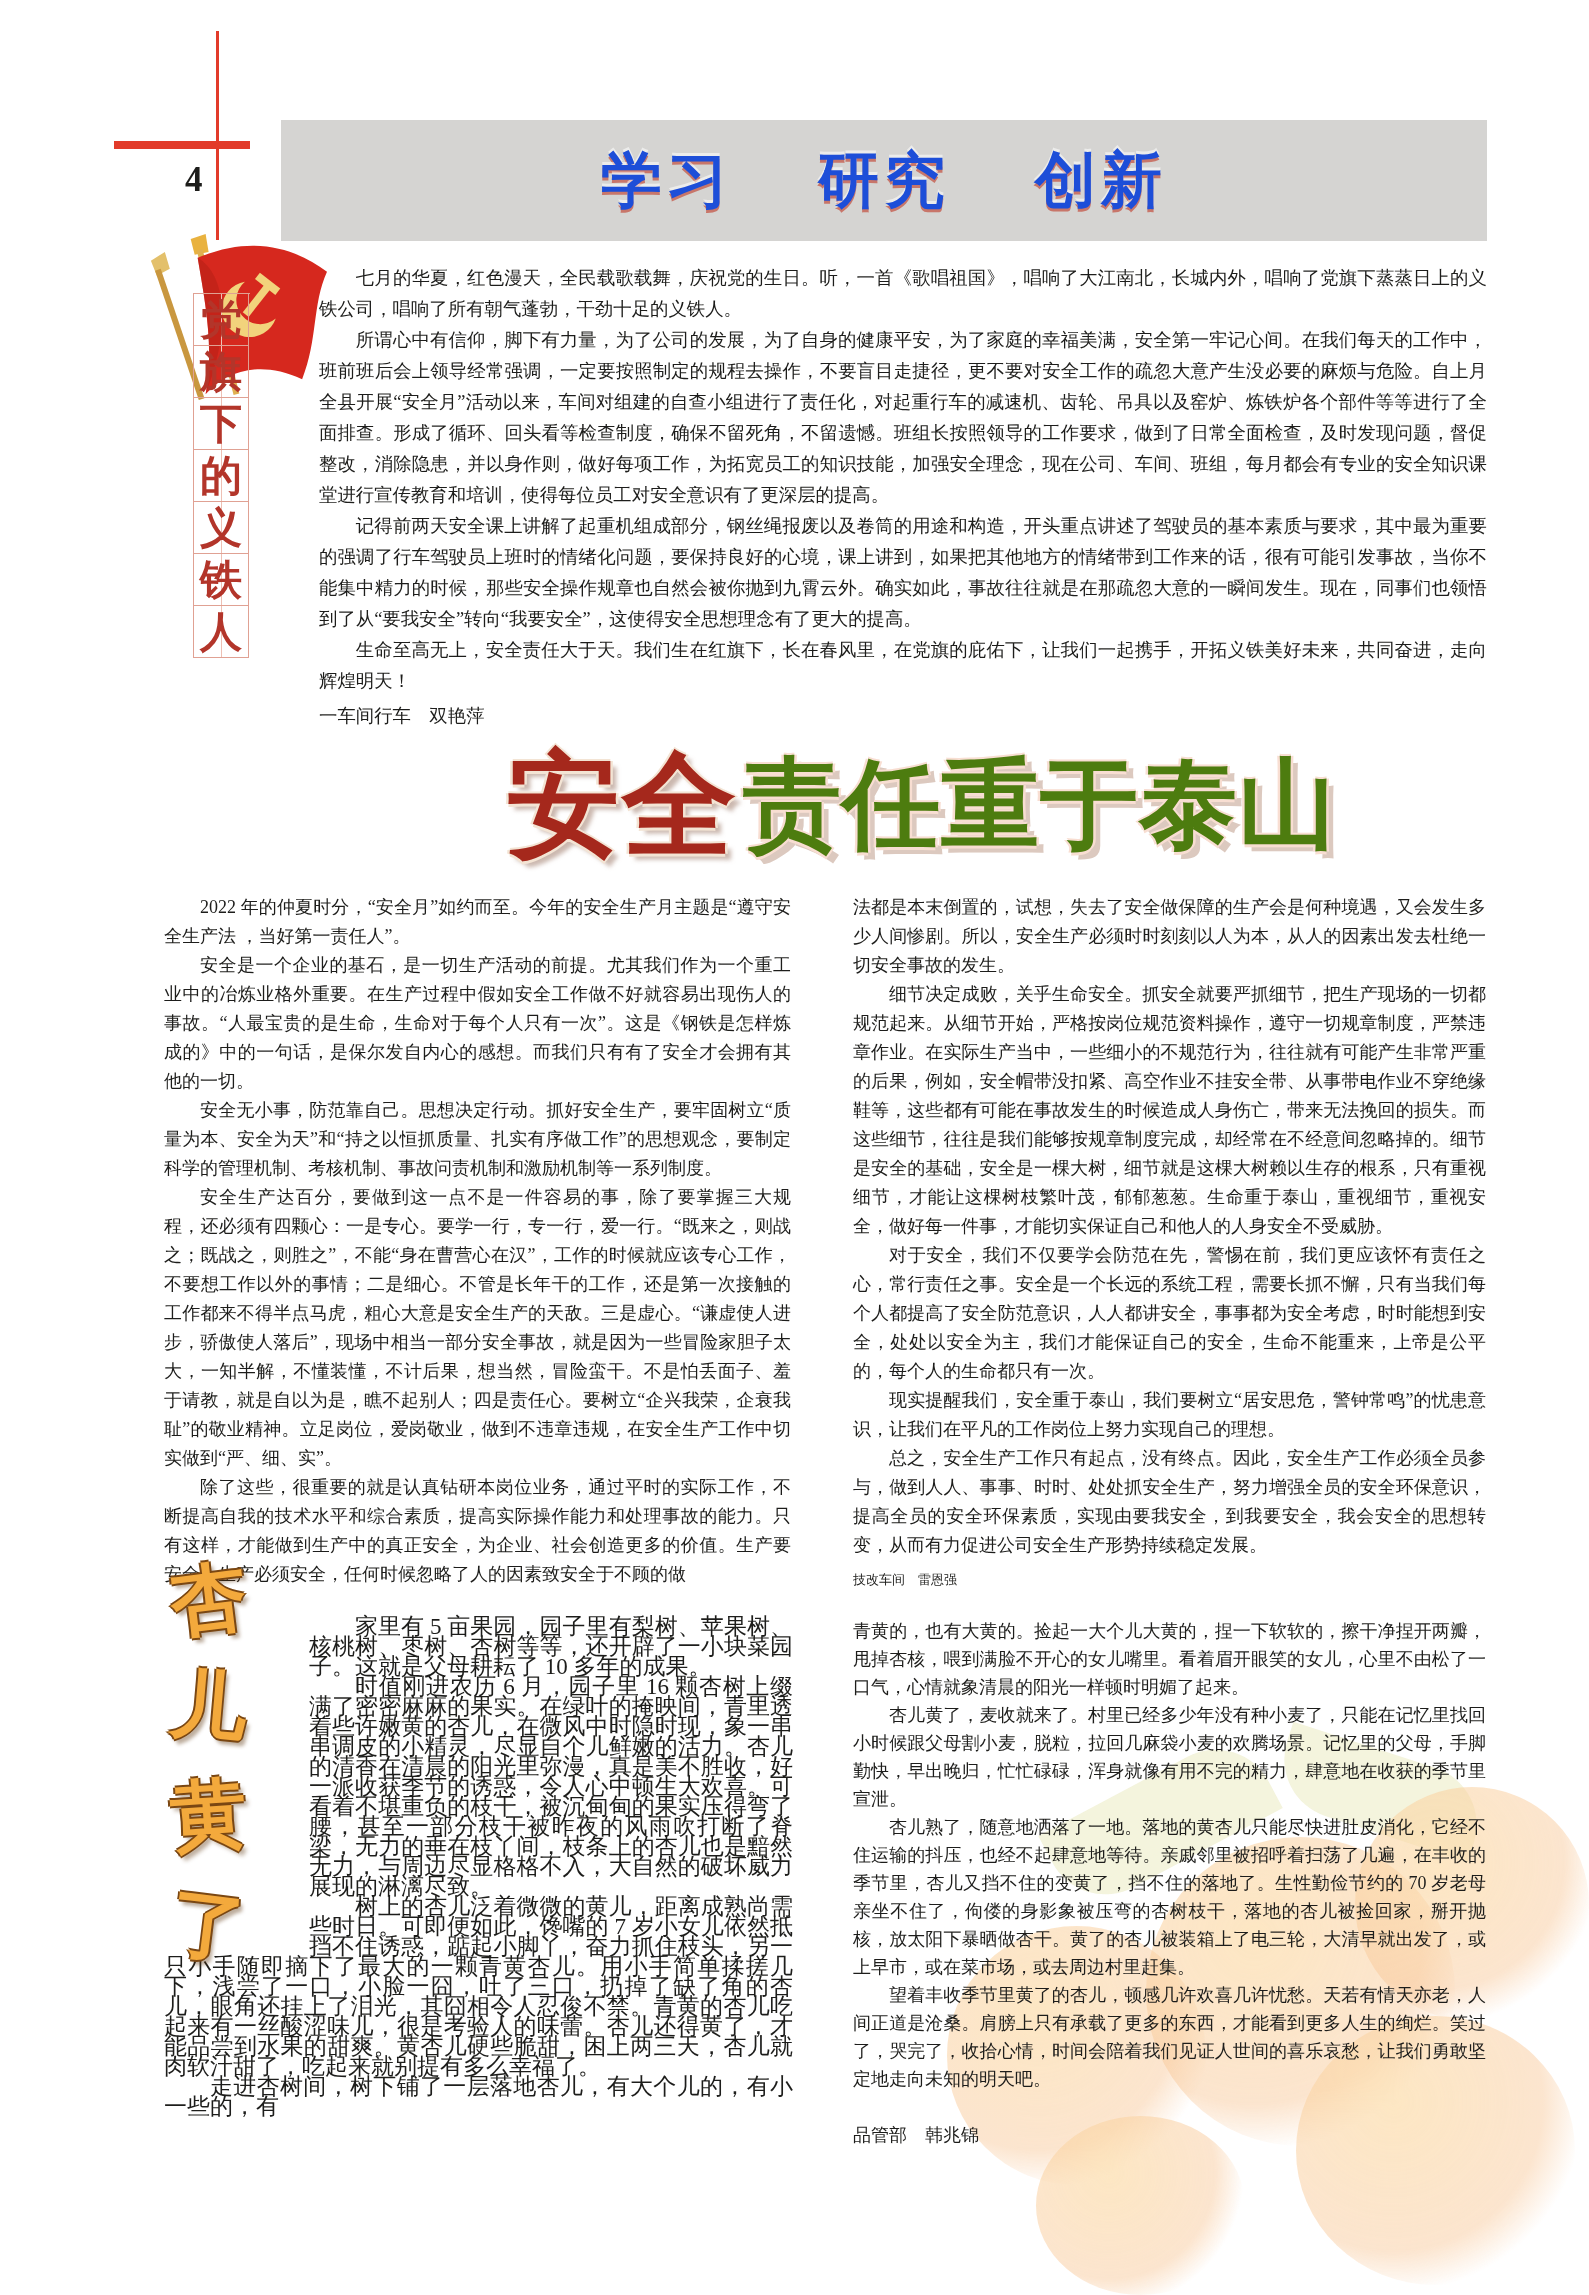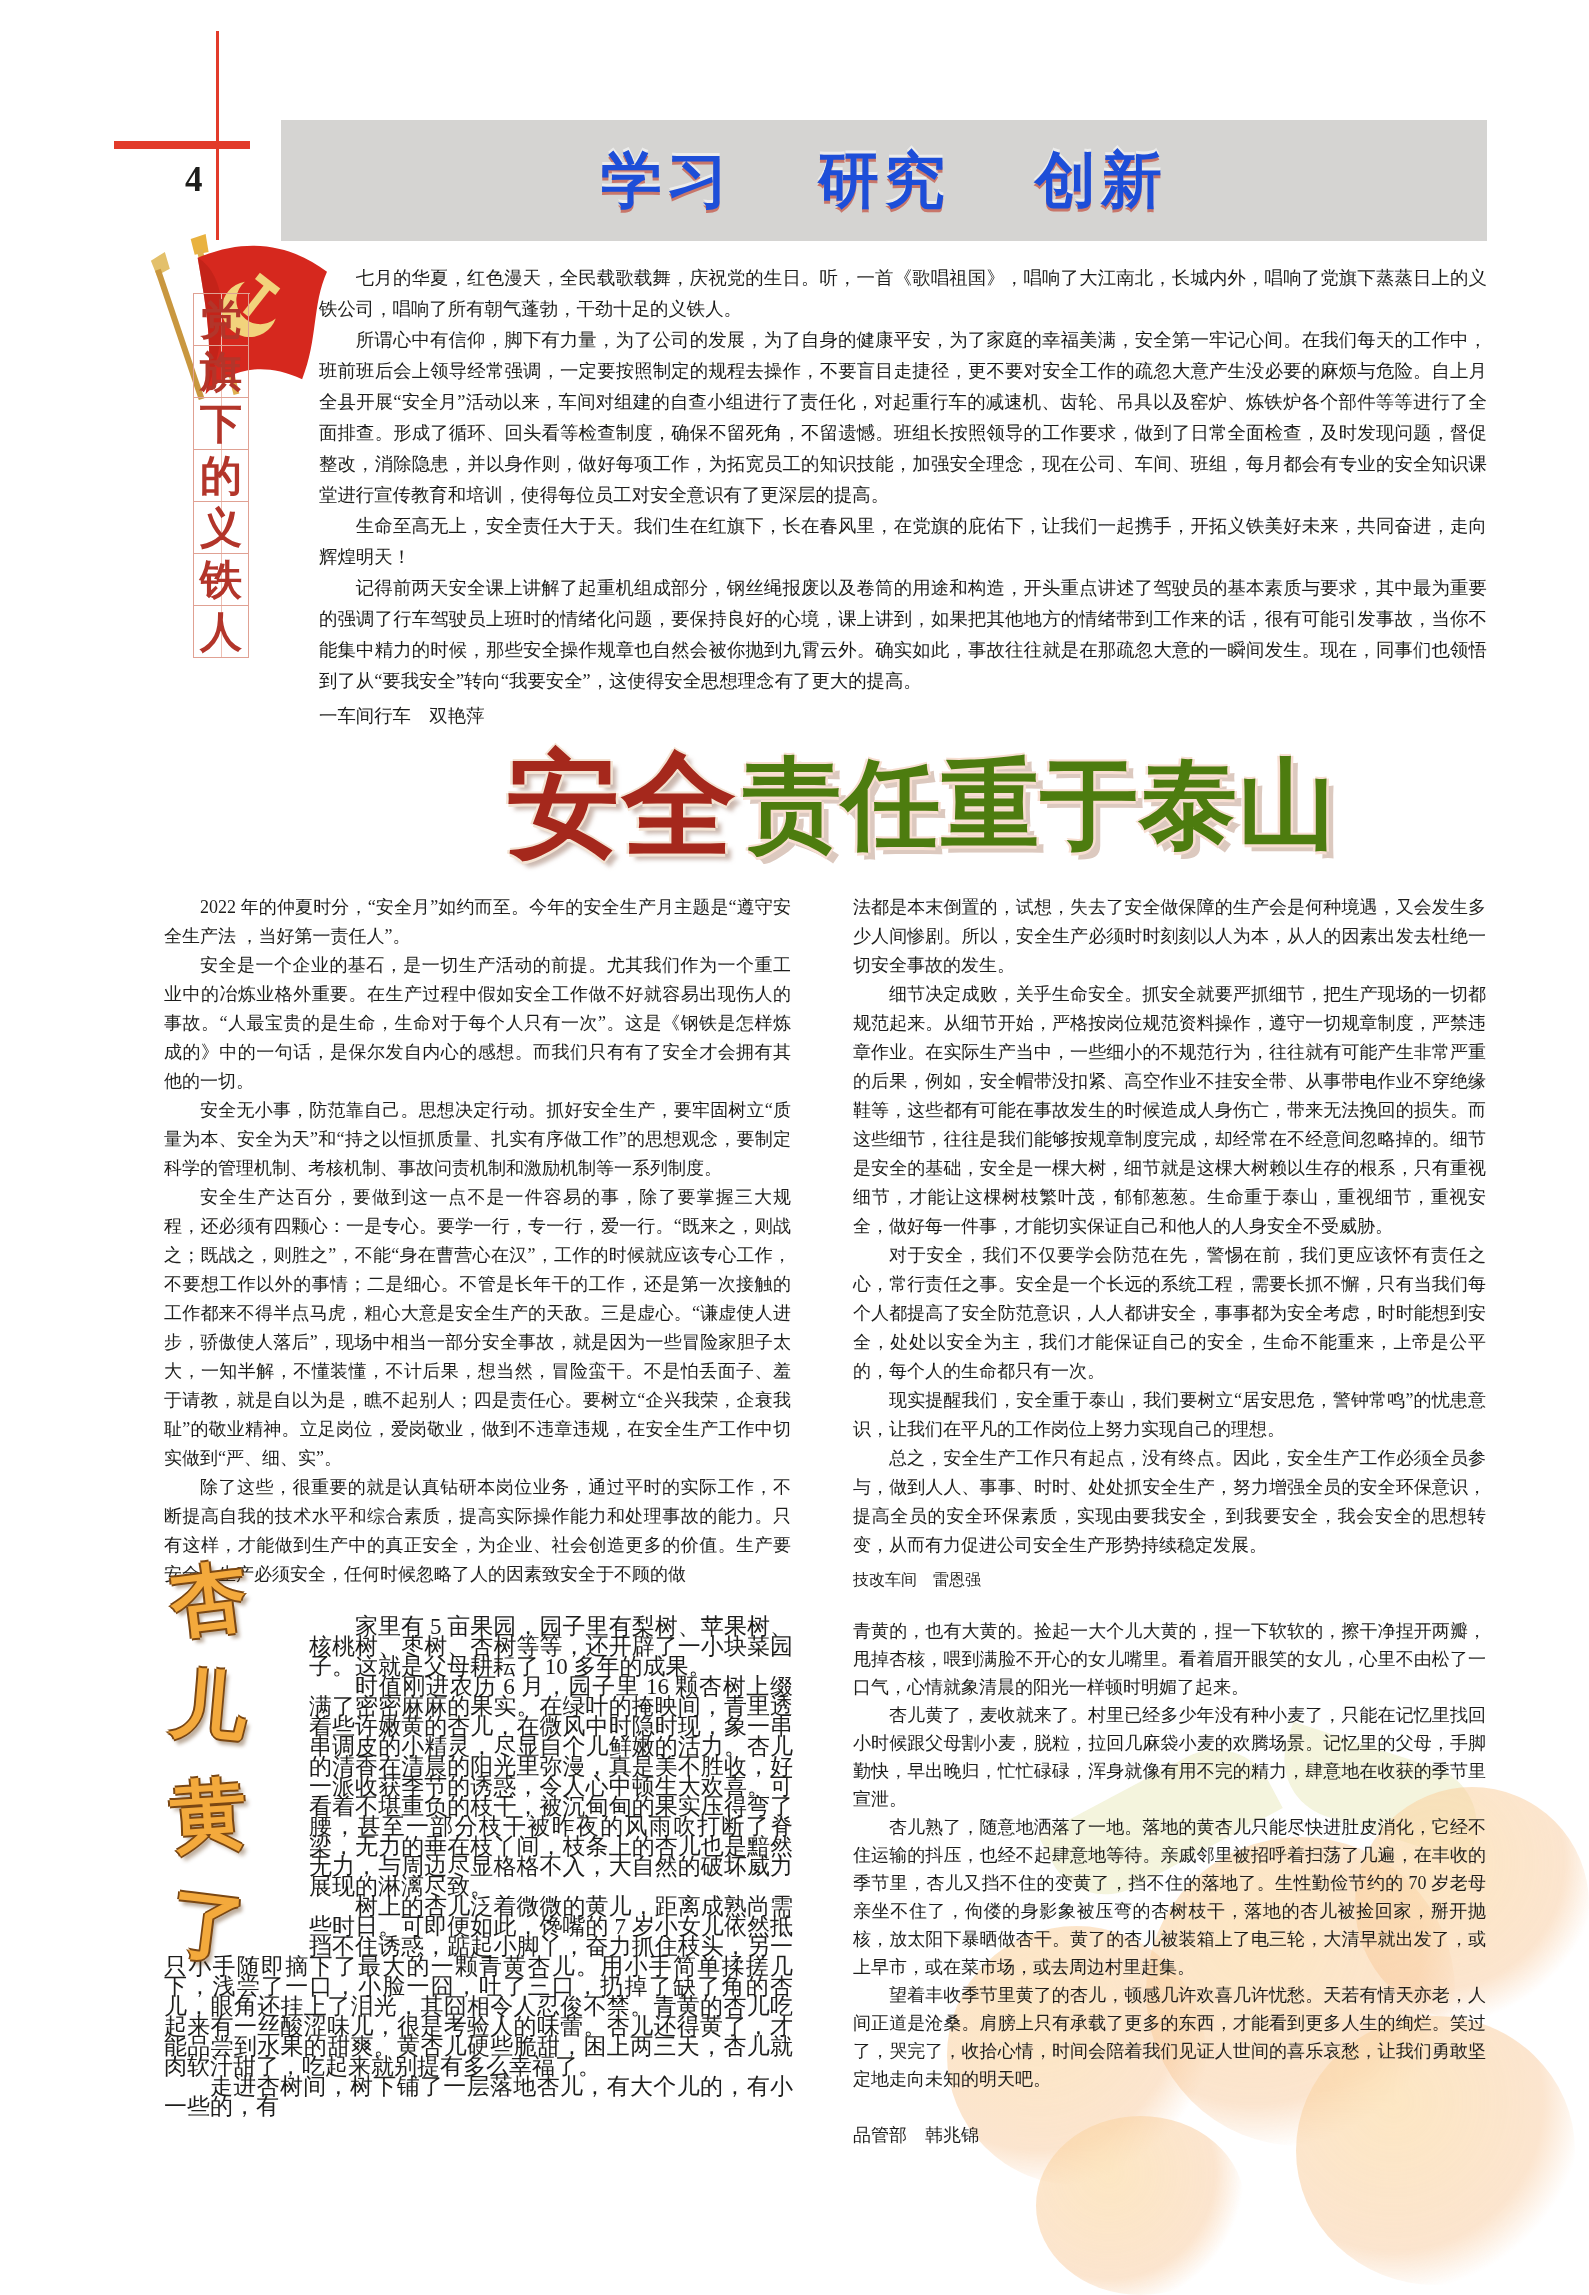--- a/index.html
+++ b/index.html
@@ -51,21 +51,21 @@
     font-family:Liberation Serif, serif;
   }
   .hl-black {
     font-size:98px; font-weight:900; color:#4d7c0f; letter-spacing:1px; margin-left:5px;
     text-shadow:2.5px 0 #f8ded2,-2.5px 0 #f8ded2,0 2.5px #f8ded2,0 -2.5px #f8ded2,7px 7px 0 #dcc9bf;
   }
   
   .col { position:absolute; font-size:18px; line-height:29px; }
   .main-left  { left:164px;  top:893px; width:627px; }
   .main-right { left:853px; top:893px; width:633px; }
-  .main-right .byline { margin-top:5px; padding-right:162px; font-size:16px; }
+  .main-right .byline { margin-top:5px; padding-right:162px; font-size:13px; }
   
   .bot-left  { left:164px;  top:1617px; width:629px; font-size:23px; line-height:20px; }
   .bot-right { left:853px; top:1617px; width:633px; font-size:18px; line-height:28px; z-index:2; }
   .bot-right .byline { margin-top:28px; padding-right:164px; font-size:18px; }
   .title-spacer { float:left; width:145px; height:321px; }
   .fruit-title { position:absolute; left:165px; top:1561px; width:87px; z-index:1;
     font-family:"Liberation Sans","DejaVu Sans",sans-serif; }
   .fruit-char {
     font-size:76px; font-weight:900; color:#f3a93c; line-height:1; text-align:center;
     text-shadow:2px 0 #7a4713,-2px 0 #7a4713,0 2px #7a4713,0 -2px #7a4713,4px 5px 4px rgba(90,50,10,.4);
@@ -122,22 +122,22 @@
   <div class="cell">下</div>
   <div class="cell">的</div>
   <div class="cell">义</div>
   <div class="cell">铁</div>
   <div class="cell">人</div>
 </div>
 
 <div class="top-article copy">
   <p>七月的华夏，红色漫天，全民载歌载舞，庆祝党的生日。听，一首《歌唱祖国》，唱响了大江南北，长城内外，唱响了党旗下蒸蒸日上的义铁公司，唱响了所有朝气蓬勃，干劲十足的义铁人。</p>
   <p>所谓心中有信仰，脚下有力量，为了公司的发展，为了自身的健康平安，为了家庭的幸福美满，安全第一牢记心间。在我们每天的工作中，班前班后会上领导经常强调，一定要按照制定的规程去操作，不要盲目走捷径，更不要对安全工作的疏忽大意产生没必要的麻烦与危险。自上月全县开展“安全月”活动以来，车间对组建的自查小组进行了责任化，对起重行车的减速机、齿轮、吊具以及窑炉、炼铁炉各个部件等等进行了全面排查。形成了循环、回头看等检查制度，确保不留死角，不留遗憾。班组长按照领导的工作要求，做到了日常全面检查，及时发现问题，督促整改，消除隐患，并以身作则，做好每项工作，为拓宽员工的知识技能，加强安全理念，现在公司、车间、班组，每月都会有专业的安全知识课堂进行宣传教育和培训，使得每位员工对安全意识有了更深层的提高。</p>
+  <p>记得前两天安全课上讲解了起重机组成部分，钢丝绳报废以及卷筒的用途和构造，开头重点讲述了驾驶员的基本素质与要求，其中最为重要的强调了行车驾驶员上班时的情绪化问题，要保持良好的心境，课上讲到，如果把其他地方的情绪带到工作来的话，很有可能引发事故，当你不能集中精力的时候，那些安全操作规章也自然会被你抛到九霄云外。确实如此，事故往往就是在那疏忽大意的一瞬间发生。现在，同事们也领悟到了从“要我安全”转向“我要安全”，这使得安全思想理念有了更大的提高。</p>
   <p>生命至高无上，安全责任大于天。我们生在红旗下，长在春风里，在党旗的庇佑下，让我们一起携手，开拓义铁美好未来，共同奋进，走向辉煌明天！</p>
-  <p>记得前两天安全课上讲解了起重机组成部分，钢丝绳报废以及卷筒的用途和构造，开头重点讲述了驾驶员的基本素质与要求，其中最为重要的强调了行车驾驶员上班时的情绪化问题，要保持良好的心境，课上讲到，如果把其他地方的情绪带到工作来的话，很有可能引发事故，当你不能集中精力的时候，那些安全操作规章也自然会被你抛到九霄云外。确实如此，事故往往就是在那疏忽大意的一瞬间发生。现在，同事们也领悟到了从“要我安全”转向“我要安全”，这使得安全思想理念有了更大的提高。</p>
   <div class="byline">一车间行车　双艳萍</div>
 </div>
 
 <div class="headline">
   <span class="hl-red">安全</span>
   <span class="hl-black">责任重于泰山</span>
 </div>
 
 <div class="col main-left copy">
   <p>2022 年的仲夏时分，“安全月”如约而至。今年的安全生产月主题是“遵守安全生产法 ，当好第一责任人”。</p>

